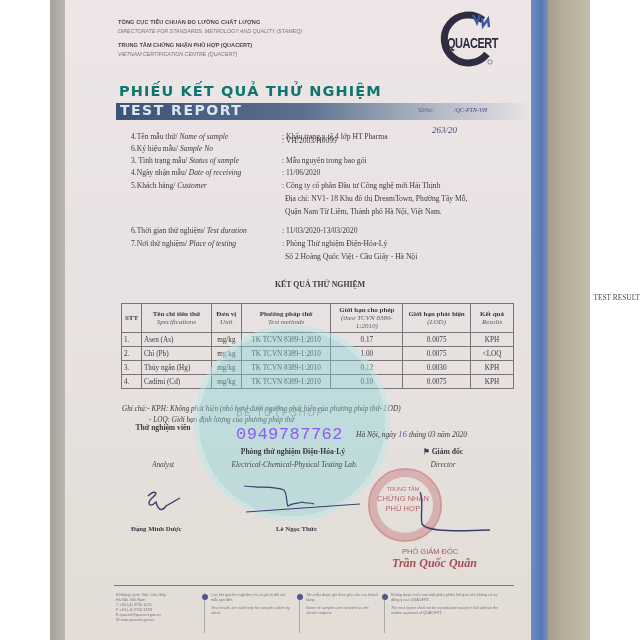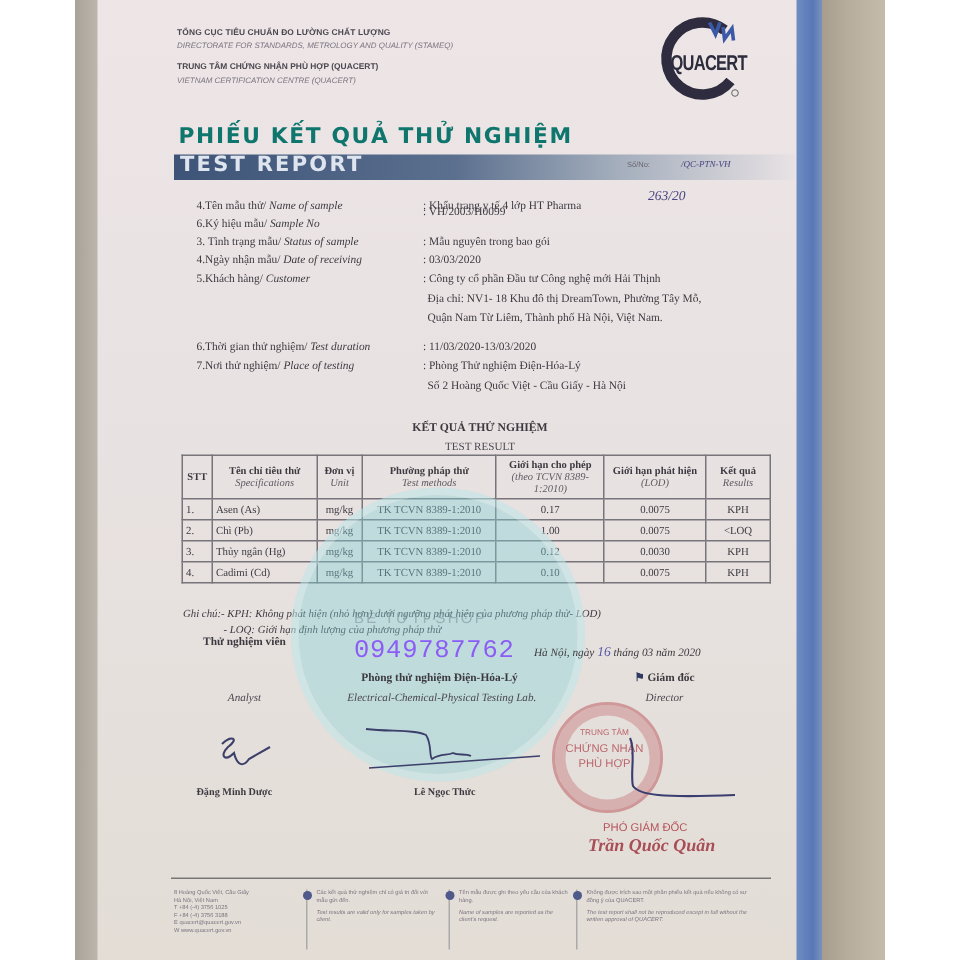--- a/index.html
+++ b/index.html
@@ -18,21 +18,21 @@
   .title-vn{position:absolute;left:119px;top:83px;font-family:"DejaVu Sans",sans-serif;font-size:14.5px;font-weight:bold;color:#0f766e;letter-spacing:1.1px;}
   .title-band{position:absolute;left:116px;top:103px;width:414px;height:17px;background:linear-gradient(90deg,#3d5478 0%,#5b6f8e 45%,#a0abba 70%,#e8e2e4 100%);}
   .title-en{position:absolute;left:120px;top:102px;font-family:"DejaVu Sans",sans-serif;font-size:14px;font-weight:bold;color:#dfe5ef;letter-spacing:1.5px;}
   .report-no-label{position:absolute;left:418px;top:107px;font-size:5px;color:#6a6570;font-family:"Liberation Sans",sans-serif;}
   .report-no{position:absolute;left:432px;top:104px;font-size:9px;font-style:italic;color:#4a4680;margin-top:21px;}
   .report-no-suffix{position:absolute;left:454px;top:107px;font-size:6px;font-style:italic;color:#4a4680;}
   .info{position:absolute;left:131px;font-size:7.6px;color:#3c3a40;white-space:nowrap;}
   .info i{font-style:italic;}
   .info-val{position:absolute;left:282px;font-size:7.6px;color:#3c3a40;white-space:nowrap;}
   .results-title{position:absolute;left:0;width:640px;top:280px;text-align:center;font-size:7.8px;font-weight:bold;color:#3c3a40;}
-  .results-sub{position:absolute;left:0;width:640px;top:293px;text-align:center;font-size:7.4px;color:#4a4850;}
+  .results-sub{position:absolute;left:0;width:640px;top:293px;text-align:right;font-size:7.4px;color:#4a4850;}
   table.res{position:absolute;left:121px;top:303px;width:393px;border-collapse:collapse;font-size:7.2px;color:#3c3a40;}
   table.res th,table.res td{border:1px solid #77747a;padding:0 2px;text-align:center;}
   table.res th{height:28px;font-weight:bold;line-height:8px;font-size:7px;}
   table.res th i{font-weight:normal;font-style:italic;color:#5c5a62;}
   table.res td{height:13px;}
   table.res td.l{text-align:left;}
   .note{position:absolute;left:122px;font-size:7.2px;font-style:italic;color:#3c3a40;}
   .date{position:absolute;left:356px;top:429px;font-size:7.5px;font-style:italic;color:#3c3a40;}
   .date .day{color:#5858a8;font-size:9px;margin-top:33px;}
   .sig-role{position:absolute;font-size:7.6px;font-weight:bold;color:#3c3a40;text-align:center;}
@@ -78,21 +78,21 @@
 <div class="report-no">263/20</div>
 <div class="report-no-suffix">/QC-PTN-VH</div>
 
 <div class="info" style="top:132px"><span>4.Tên mẫu thử/ </span><i>Name of sample</i></div>
 <div class="info-val" style="top:132px">: Khẩu trang y tế 4 lớp HT Pharma</div>
 <div class="info" style="top:144px"><span>6.Ký hiệu mẫu/ </span><i>Sample No</i></div>
 <div class="info-val" style="top:136px">: VH/2003/H0099</div>
 <div class="info" style="top:156px"><span>3. Tình trạng mẫu/ </span><i>Status of sample</i></div>
 <div class="info-val" style="top:156px">: Mẫu nguyên trong bao gói</div>
 <div class="info" style="top:168px"><span>4.Ngày nhận mẫu/ </span><i>Date of receiving</i></div>
-<div class="info-val" style="top:168px">: 03/03/2020</div>
+<div class="info-val" style="top:168px">: 11/06/2020</div>
 <div class="info" style="top:181px"><span>5.Khách hàng/ </span><i>Customer</i></div>
 <div class="info-val" style="top:181px">: Công ty cổ phần Đầu tư Công nghệ mới Hải Thịnh</div>
 <div class="info-val" style="top:194px;left:285px">Địa chỉ: NV1- 18 Khu đô thị DreamTown, Phường Tây Mỗ,</div>
 <div class="info-val" style="top:207px;left:285px">Quận Nam Từ Liêm, Thành phố Hà Nội, Việt Nam.</div>
 <div class="info" style="top:226px"><span>6.Thời gian thử nghiệm/ </span><i>Test duration</i></div>
 <div class="info-val" style="top:226px">: 11/03/2020-13/03/2020</div>
 <div class="info" style="top:239px"><span>7.Nơi thử nghiệm/ </span><i>Place of testing</i></div>
 <div class="info-val" style="top:239px">: Phòng Thử nghiệm Điện-Hóa-Lý</div>
 <div class="info-val" style="top:252px;left:285px">Số 2 Hoàng Quốc Việt - Cầu Giấy - Hà Nội</div>
 

